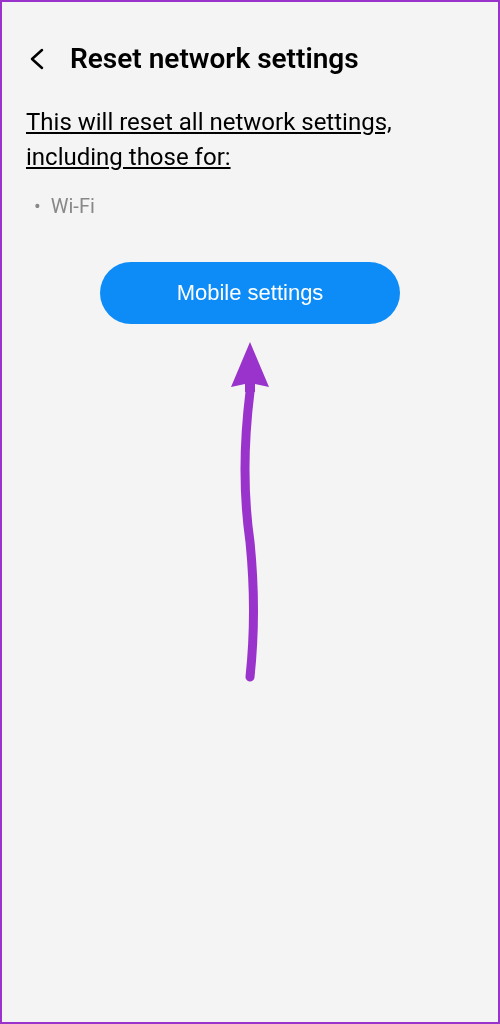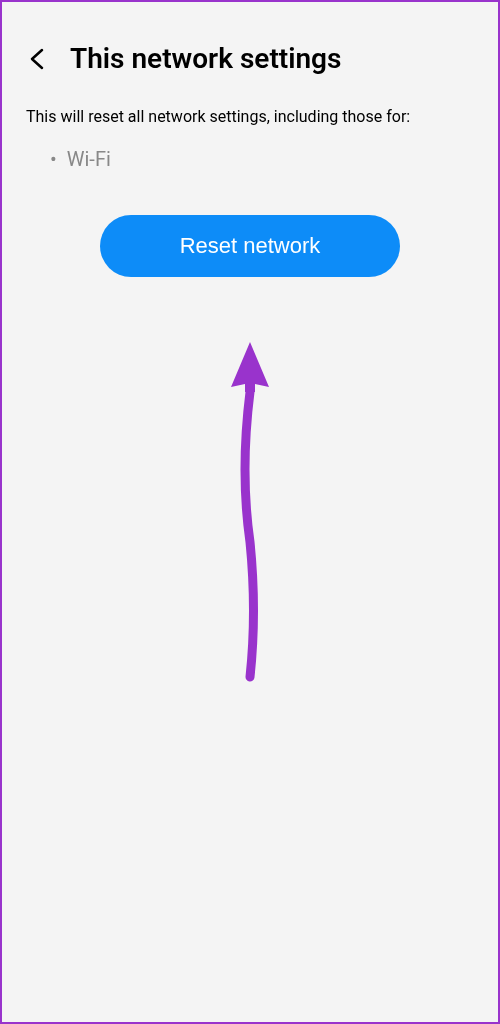--- a/index.html
+++ b/index.html
@@ -33,26 +33,27 @@
       width: 20px;
       height: 22px;
     }
     .title {
       font-size: 28px;
       font-weight: 600;
       color: #000;
     }
     .description {
       padding: 10px 24px 12px 24px;
-      font-size: 16px;
+      font-size: 24px;
       color: #000;
       line-height: 1.45;
+      text-decoration: underline;
     }
     .bullet-list {
-      padding: 4px 40px 30px 48px;
+      padding: 4px 40px 30px 32px;
     }
     .bullet-item {
       font-size: 20px;
       color: #888;
       line-height: 1.55;
       display: flex;
       align-items: center;
     }
     .bullet-item::before {
       content: "•";
@@ -89,31 +90,31 @@
   </style>
 </head>
 <body>
 
 <div class="header">
   <div class="back-icon">
     <svg viewBox="0 0 20 22" fill="none" stroke="#000" stroke-width="2.5" stroke-linecap="round" stroke-linejoin="round">
       <polyline points="14,2 4,11 14,20"></polyline>
     </svg>
   </div>
-  <h1 class="title">This network settings</h1>
+  <h1 class="title">Reset network settings</h1>
 </div>
 
 <div class="description">This will reset all network settings, including those for:</div>
 
 <div class="bullet-list">
   <div class="bullet-item">Wi-Fi</div>
 </div>
 
 <div class="button-container">
-  <button class="reset-button">Reset network</button>
+  <button class="reset-button">Mobile settings</button>
 </div>
 
 <div class="arrow-annotation">
   <svg viewBox="0 0 50 340">
     <polygon points="25,0 6,45 20,42 20,50 30,50 30,42 44,45" fill="#9933cc"></polygon>
     <path d="M 25 50 Q 15 130 25 200 Q 32 270 25 335" stroke="#9933cc" stroke-width="9" fill="none" stroke-linecap="round"></path>
   </svg>
 </div>
 
 </body></html>

